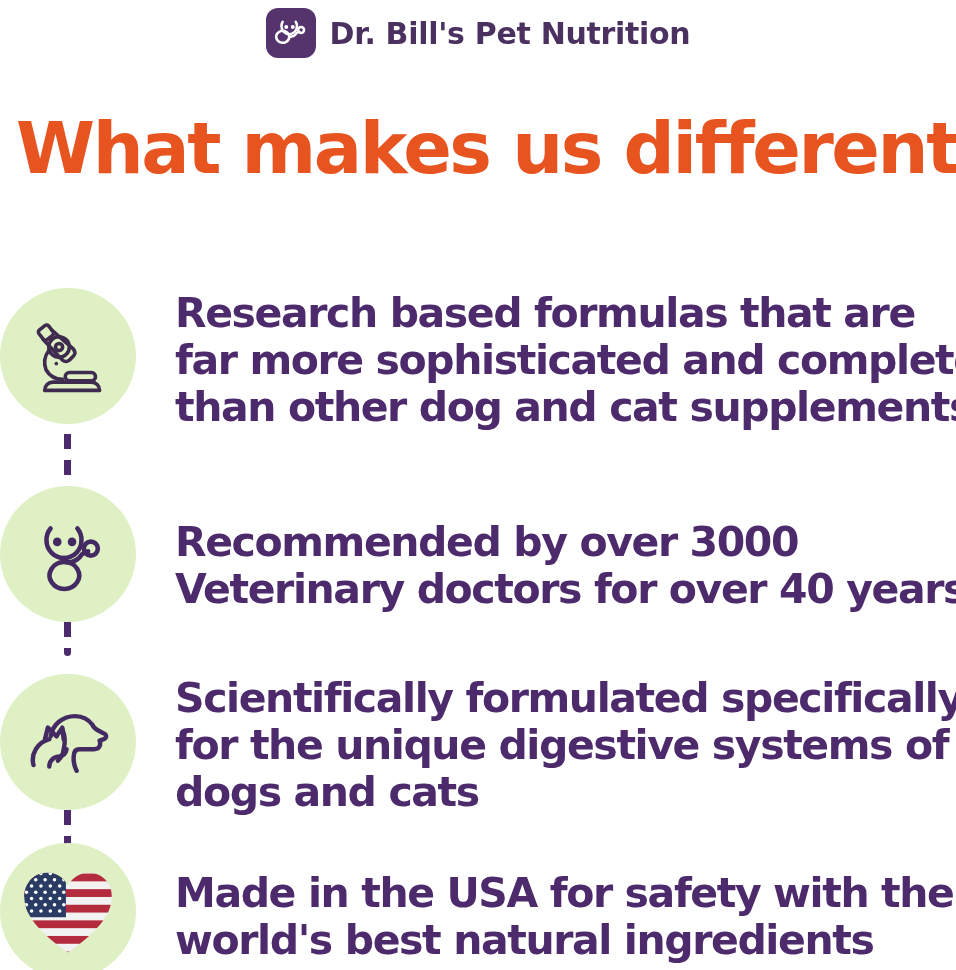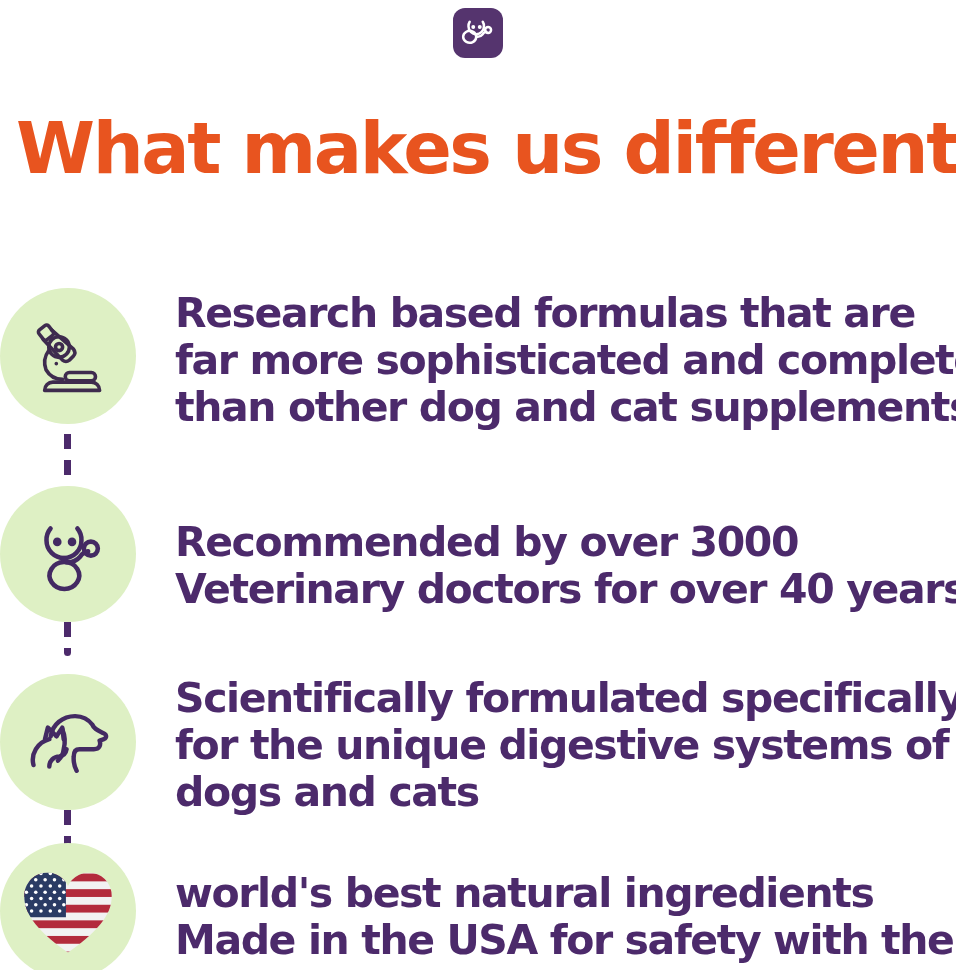--- a/index.html
+++ b/index.html
@@ -93,20 +93,21 @@
       <g fill="none" stroke="#ffffff" stroke-width="4.2" stroke-linecap="round">
         <path d="M18 13 a13 13 0 0 0 -2 8 a13 13 0 0 0 26 0 a13 13 0 0 0 -2 -8"></path>
         <path d="M29 34 v4 a11 10 0 1 0 0 1"></path>
         <path d="M29 38 a11 11 0 0 0 11 -4 a9 9 0 0 1 6 -4"></path>
         <circle cx="49" cy="27" r="5"></circle>
       </g>
       <circle cx="24" cy="22" r="3.3" fill="#ffffff"></circle>
       <circle cx="35" cy="22" r="3.3" fill="#ffffff"></circle>
     </svg>
   </div>
+  <div class="brand-name">Dr. Bill's Pet Nutrition</div>
 </div>
 
 <div class="headline">What makes us different?</div>
 
 <div class="connector c1"></div>
 <div class="connector c2"></div>
 <div class="connector c3"></div>
 
 <div class="features">
 
@@ -209,18 +210,18 @@
             <use href="#starRow5" x="6" y="26"></use>
             <use href="#starRow5" x="10" y="32"></use>
             <use href="#starRow5" x="6" y="38"></use>
             <use href="#starRow5" x="10" y="44"></use>
             <use href="#starRow5" x="6" y="50"></use>
           </g>
         </g>
       </svg>
     </div>
     <div class="feature-text">
+      <span class="ln">Made in the USA for safety with the</span>
       <span class="ln">world's best natural ingredients</span>
-      <span class="ln">Made in the USA for safety with the</span>
     </div>
   </div>
 
 </div>
 
 </body></html>

